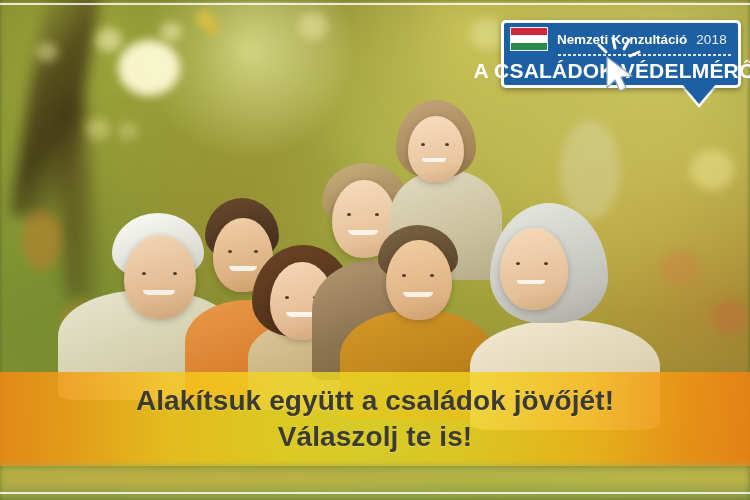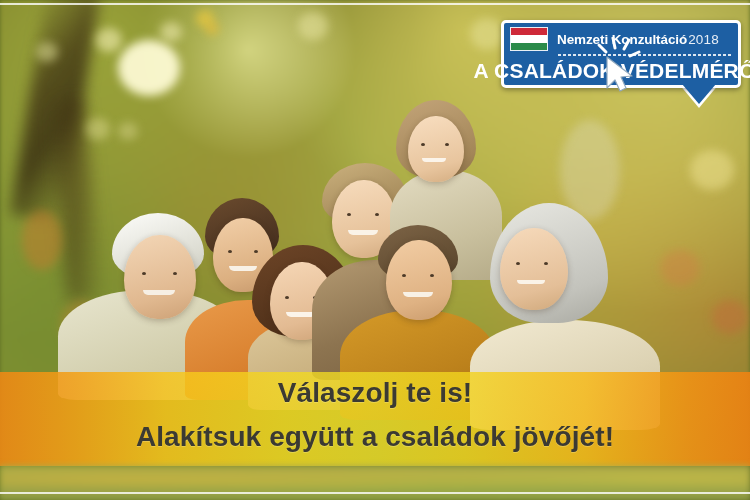--- a/index.html
+++ b/index.html
@@ -135,21 +135,21 @@
   .flag .f-red   { background:#ce2939; }
   .flag .f-white { background:#ffffff; }
   .flag .f-green { background:#2a8a4a; }
 
   .logo-title {
     margin-left:9px; color:#ffffff;
     font-size:13.5px; font-weight:bold; white-space:nowrap;
     letter-spacing:-.1px;
   }
   .logo-year {
-    margin-left:1px; color:#e8eef6;
+    margin-left:9px; color:#e8eef6;
     font-size:13.5px; font-weight:normal; letter-spacing:.2px;
   }
   .logo-dots {
     position:absolute; left:56px; top:34px; width:174px; height:2px;
     background-image:radial-gradient(circle, rgba(255,255,255,.85) 45%, rgba(255,255,255,0) 46%);
     background-size:5px 2px; background-repeat:repeat-x;
   }
   .logo-sub {
     position:absolute; left:0; top:36px; width:240px; height:30px;
     display:flex; align-items:center; justify-content:center;
@@ -265,22 +265,22 @@
       <div class="hair" style="left:490px;top:203px;width:118px;height:120px;background:linear-gradient(160deg,#e8e8e2,#c3c3bc 72%,#a9a9a1);"></div>
       <div class="head" style="left:500px;top:228px;width:68px;height:82px;background:linear-gradient(165deg,#f6dabb,#e4bf98 72%,#d0a97c);"></div>
       <div class="eye" style="left:516px;top:262px;"></div>
       <div class="eye" style="left:544px;top:262px;"></div>
       <div class="smile" style="left:517px;top:280px;width:28px;border-bottom:4px solid #faf3e8;border-radius:0 0 12px 12px;"></div>
     </div>
 
   </div>
 
   <div class="banner">
+    <div class="banner-line" id="bannerL1">Alakítsuk együtt a családok jövőjét!</div>
     <div class="banner-line" id="bannerL2">Válaszolj te is!</div>
-    <div class="banner-line" id="bannerL1">Alakítsuk együtt a családok jövőjét!</div>
   </div>
 
   <div class="grass"></div>
 
   <div class="logo">
     <div class="logo-tail-border"></div>
     <div class="logo-tail"></div>
     <div class="logo-body"></div>
 
     <div class="logo-row1">

